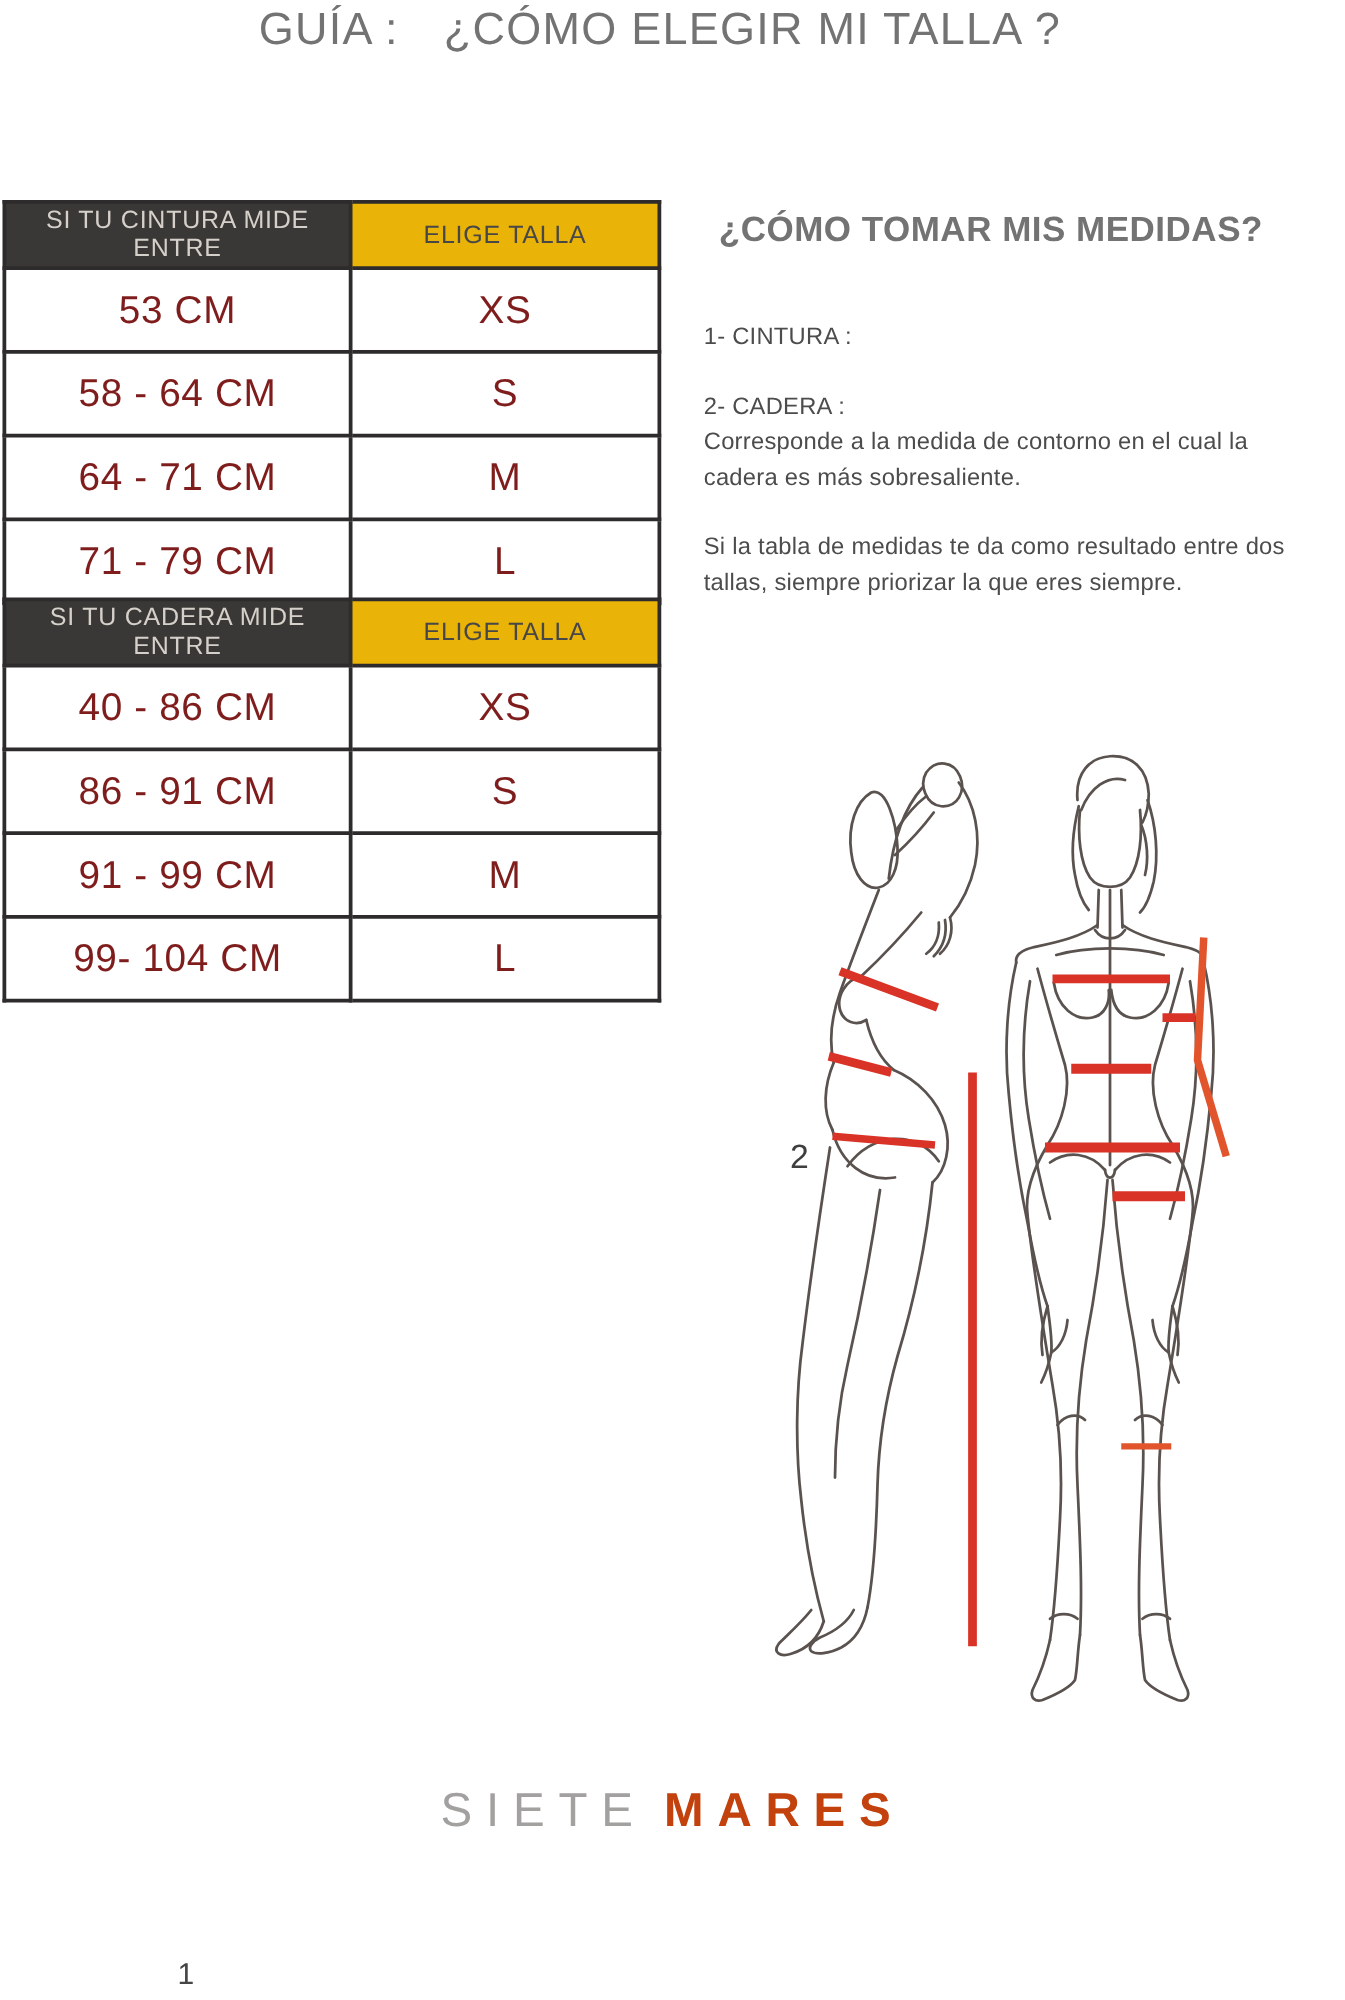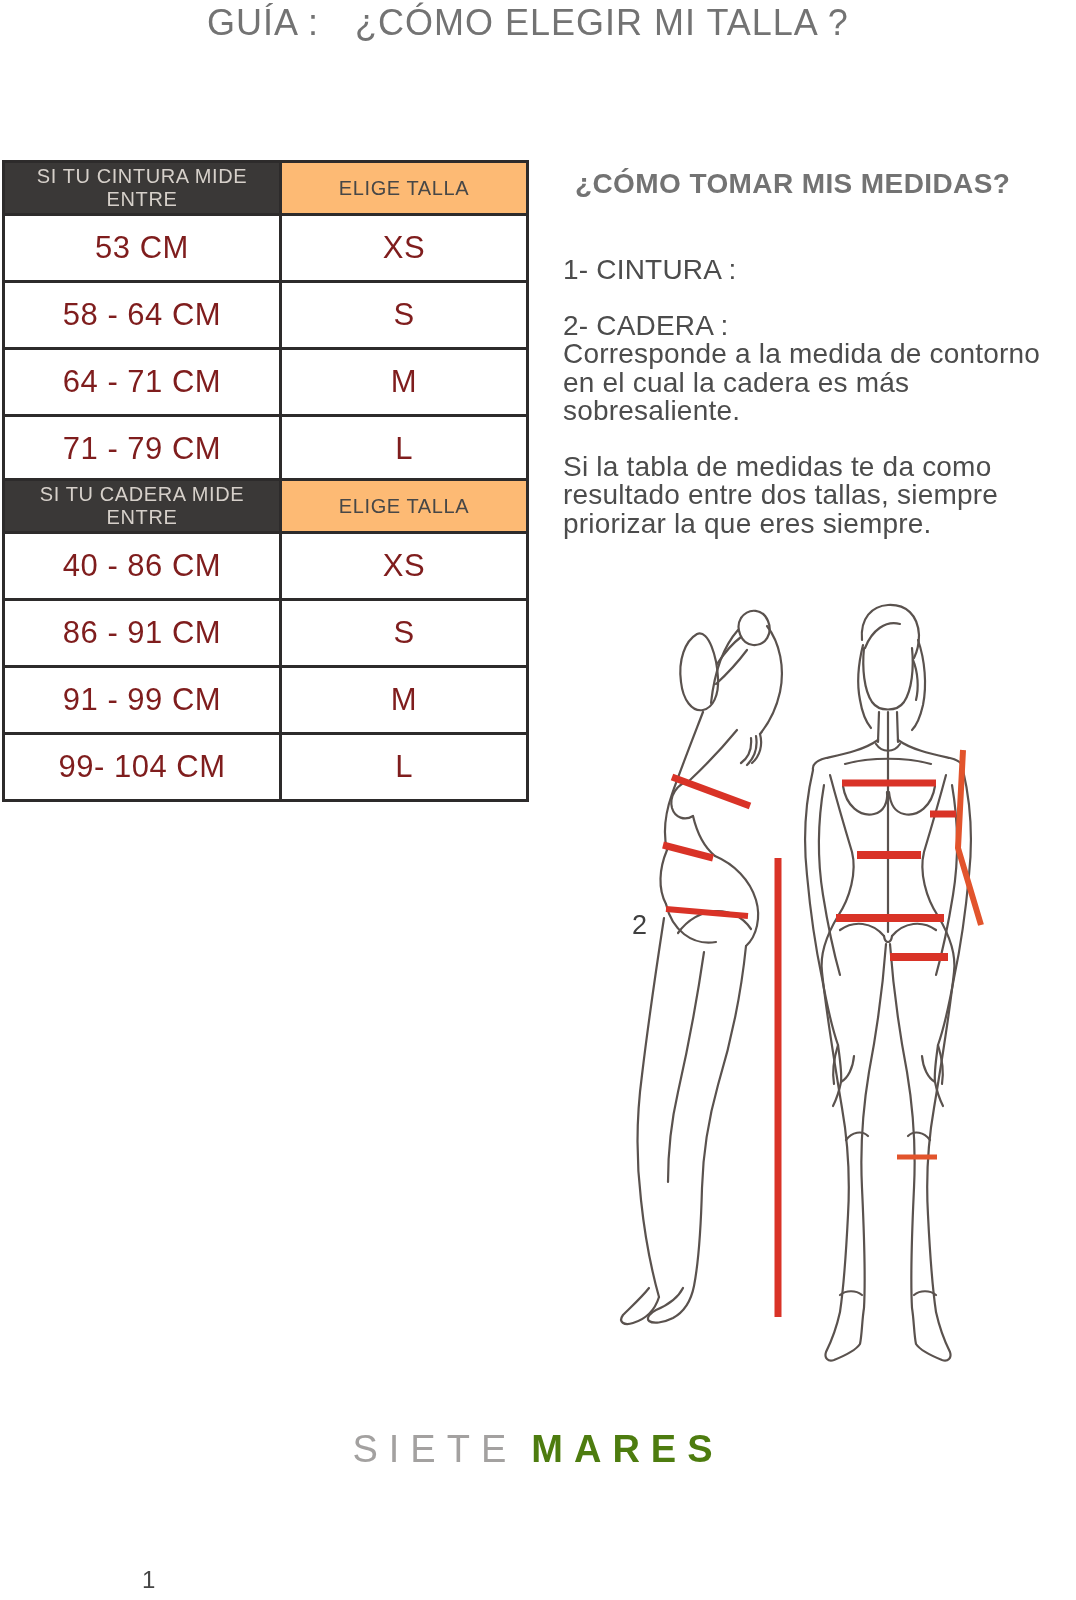--- a/index.html
+++ b/index.html
@@ -24,49 +24,49 @@
     border-collapse:collapse; table-layout:fixed;
   }
   .t1 { top:160px;padding-left:33px; }
   .t2 { top:478px; }
   .size-table th, .size-table td {
     border:3px solid #2d2b2b; text-align:center; vertical-align:middle;
     font-weight:400; padding:0;
   }
   .size-table th { height:50px; font-size:20px; letter-spacing:0.6px; }
   .size-table th.dark { background:#3a3837; color:#d6d0ca; width:274px; }
-  .size-table th.light { color:#474747; background:#fdba74; }
+  .size-table th.light { color:#474747; background:#eab308; }
   .size-table td { height:64px; font-size:31px; color:#7f1d1d; letter-spacing:0.5px; }
 
   
   .instructions {
     position:absolute; left:563px; top:168px; width:478px; color:#4c4c4c;
   }
   .instructions h2 {
     margin:0 0 56px 12px; font-size:28px; font-weight:700; color:#737373;
     letter-spacing:0.4px; white-space:nowrap;
   }
-  .instructions p { margin:0; font-size:28px; line-height:28.5px; letter-spacing:0.2px; }
+  .instructions p { margin:0; font-size:19px; line-height:28.5px; letter-spacing:0.2px; }
   .instr-section { margin-bottom:27px; }
   .note { margin-top:27px; }
 
   
   .figures { position:absolute; left:600px; top:580px; width:420px; height:790px; }
   .fig-label {
     position:absolute; left:632px; top:910px;
     font-size:27px; color:#3f3f3f;
   }
 
   
   .logo {
     position:absolute; left:0; top:1428px; width:1076px;
     text-align:center; font-size:38px; letter-spacing:11px; white-space:nowrap;
   }
   .logo-light { color:#a3a1a0; font-weight:400; }
-  .logo-bold  { color:#4d7c0f; font-weight:700; margin-left:14px; }
+  .logo-bold  { color:#c2410c; font-weight:700; margin-left:14px; }
   .page-number {
     position:absolute; left:142px; top:1566px;
     font-size:24px; color:#454545;
   }
 </style>
 </head>
 <body>
 
 <div class="page">
 

